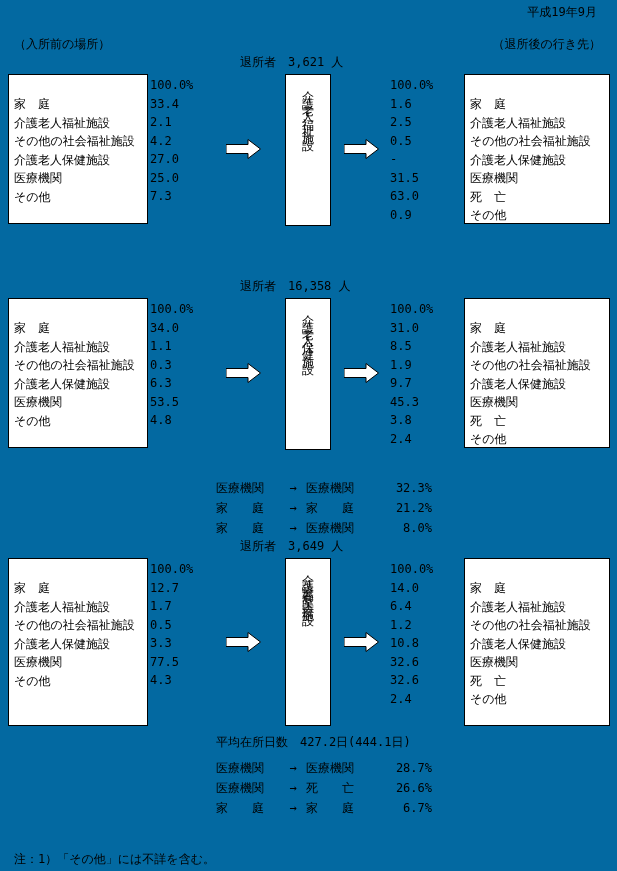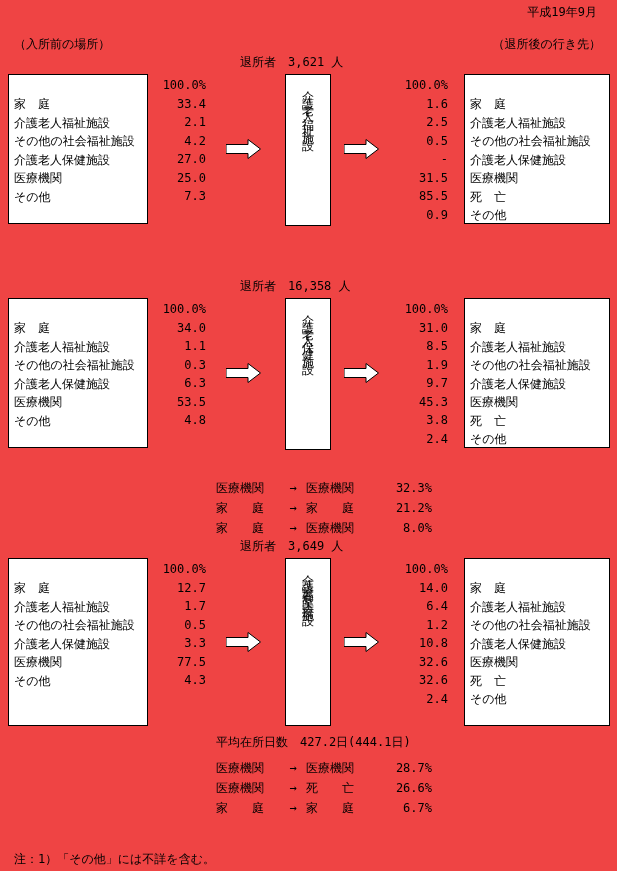--- a/index.html
+++ b/index.html
@@ -2,21 +2,21 @@
 <html><head>
 <meta charset="utf-8">
 <style>
   * { box-sizing: border-box; margin: 0; padding: 0; }
   html, body { background: #ffffff; }
   .page {
     position: relative;
     width: 617px;
     height: 871px;
     margin: 0 auto;
-    background: #ef4444;
+    background: #0369a1;
     color: #000000;
     font-family: "DejaVu Sans Mono", "DejaVu Sans", "Liberation Sans", sans-serif;
     font-size: 12px;
     line-height: 1;
   }
   .date { position: absolute; top: 6px; right: 20px; }
   .hdr-left { position: absolute; top: 38px; left: 14px; }
   .hdr-right { position: absolute; top: 38px; right: 16px; text-align: right; }
 
   .section { position: absolute; left: 0; width: 617px; }
@@ -27,21 +27,21 @@
   .discharged { position: absolute; left: 240px; top: 0; white-space: pre; }
 
   .box { border: 1px solid #000; background: #fff; position: absolute; }
   .side-box { top: 18px; padding-top: 20px; }
   .box-left  { left: 8px;   width: 140px; }
   .box-right { left: 464px; width: 146px; }
   #s1 .side-box, #s2 .side-box { height: 150px; }
   #s3 .side-box { height: 168px; }
   .item { line-height: 18.5px; padding: 0 5px; white-space: pre; }
 
-  .pct-col { position: absolute; top: 20px; text-align: right; }
+  .pct-col { position: absolute; top: 20px; text-align: left; }
   .pct-left  { left: 150px; width: 56px; }
   .pct-right { left: 390px; width: 58px; }
   .pct { height: 18.5px; line-height: 18.5px; white-space: pre; }
 
   .box-center {
     left: 285px; top: 18px; width: 46px;
     display: flex; justify-content: center; padding-top: 6px;
   }
   #s1 .box-center, #s2 .box-center { height: 152px; }
   #s3 .box-center { height: 168px; }
@@ -118,21 +118,21 @@
         </svg>
     </div>
     <div class="pct-col pct-right">
 
     <div class="pct">100.0%</div>
         <div class="pct">1.6</div>
         <div class="pct">2.5</div>
         <div class="pct">0.5</div>
         <div class="pct">-</div>
         <div class="pct">31.5</div>
-        <div class="pct">85.5</div>
+        <div class="pct">63.0</div>
         <div class="pct">0.9</div>
       </div>
     <div class="box side-box box-right">
 
     <div class="item">家　庭</div>
         <div class="item">介護老人福祉施設</div>
         <div class="item">その他の社会福祉施設</div>
         <div class="item">介護老人保健施設</div>
         <div class="item">医療機関</div>
         <div class="item">死　亡</div>

